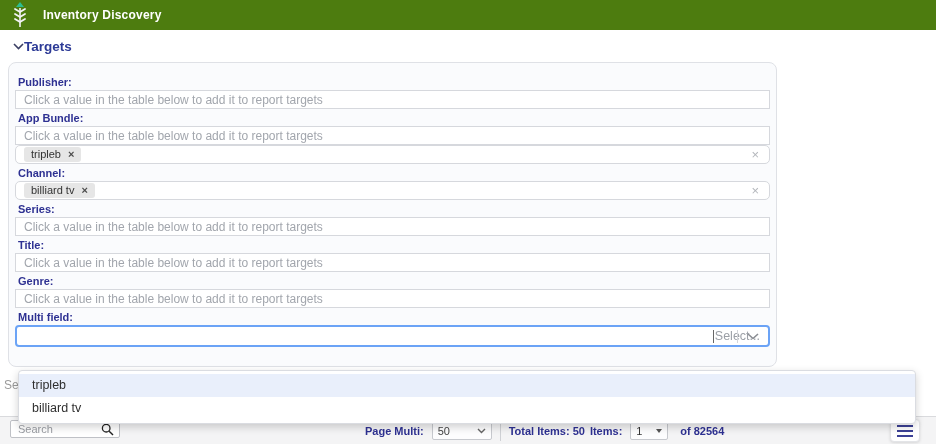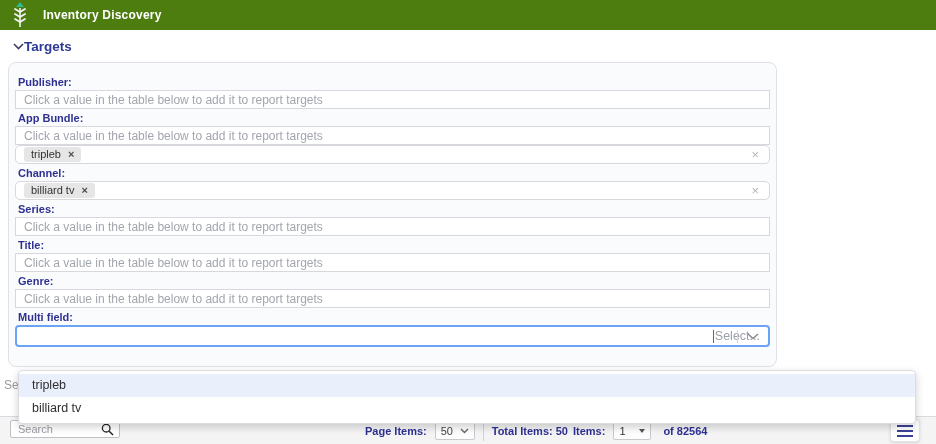--- a/index.html
+++ b/index.html
@@ -87,21 +87,21 @@
   .search-input::placeholder { color:#9a9da3; }
   .pagination {
     position:absolute; left:365px; top:0; height:100%; display:flex; align-items:center;
     font-size:11px; font-weight:bold; color:#2e3192; white-space:nowrap;
   }
   .ps-select, .pg-select {
     height:18px; border:1px solid #c7c9ce; background:#fdfdfe; border-radius:2px;
     display:flex; align-items:center; justify-content:space-between;
     padding:0 5px; margin:0 8px; font-weight:normal; color:#444; cursor:pointer;
   }
-  .ps-select { width:40px; }
+  .ps-select { width:60px; }
   .pg-select { width:38px; color:#333; }
   .v-div { width:1px; height:20px; background:#cfd1d5; margin-right:8px; }
   .of-label { margin-left:4px; }
   .tri-down { width:0; height:0; border-left:3.5px solid transparent; border-right:3.5px solid transparent; border-top:4.5px solid #555; }
   .hamburger {
     position:absolute; right:16px; top:2px; width:30px; height:23px;
     background:#fff; border:1px solid #e3e4e7; border-radius:4px;
     box-shadow:0 1px 3px rgba(0,0,0,.12);
     display:flex; flex-direction:column; justify-content:center; align-items:center; gap:3px; cursor:pointer;
   }
@@ -184,21 +184,21 @@
 
   <div class="search-wrap">
     <input class="search-input" placeholder="Search" style="">
     <svg width="13" height="13" viewBox="0 0 13 13">
       <circle cx="5.2" cy="5.2" r="3.8" fill="none" stroke="#222" stroke-width="1.3"></circle>
       <line x1="8.2" y1="8.2" x2="12" y2="12" stroke="#222" stroke-width="1.4"></line>
     </svg>
   </div>
 
   <div class="pagination">
-    <span>Page Items:</span>
+    <span>Page Multi:</span>
     <span class="ps-select">
       <span>50</span>
       <svg width="9" height="6" viewBox="0 0 9 6">
         <polyline points="1,1 4.5,4.5 8,1" fill="none" stroke="#666" stroke-width="1.4"></polyline>
       </svg>
     </span>
     <span class="v-div"></span>
     <span>Total Items: 50</span>
     <span style="width:5px"></span>
     <span>Items:</span>

